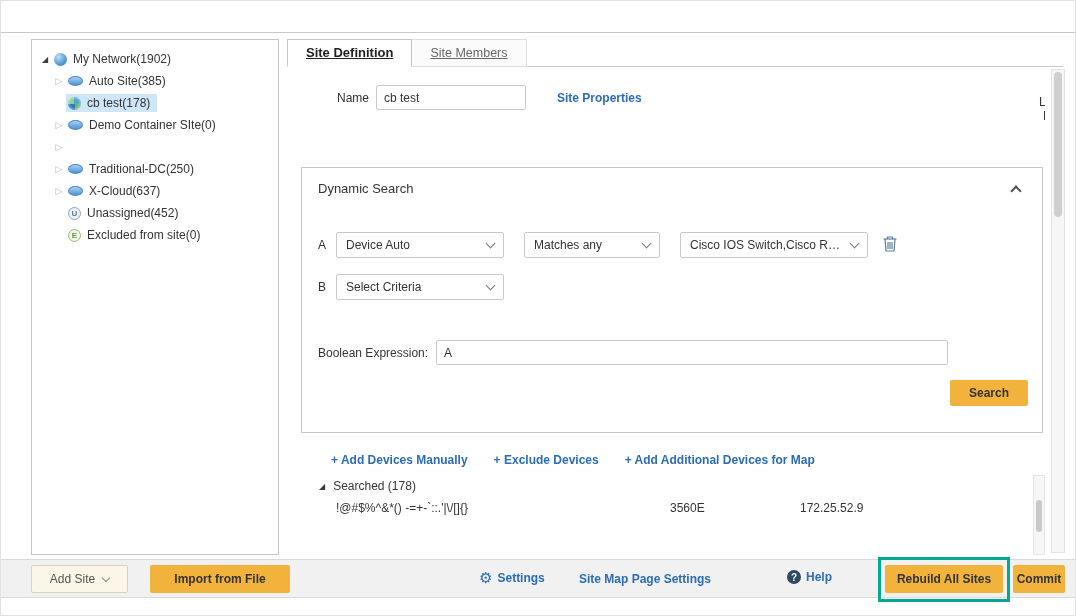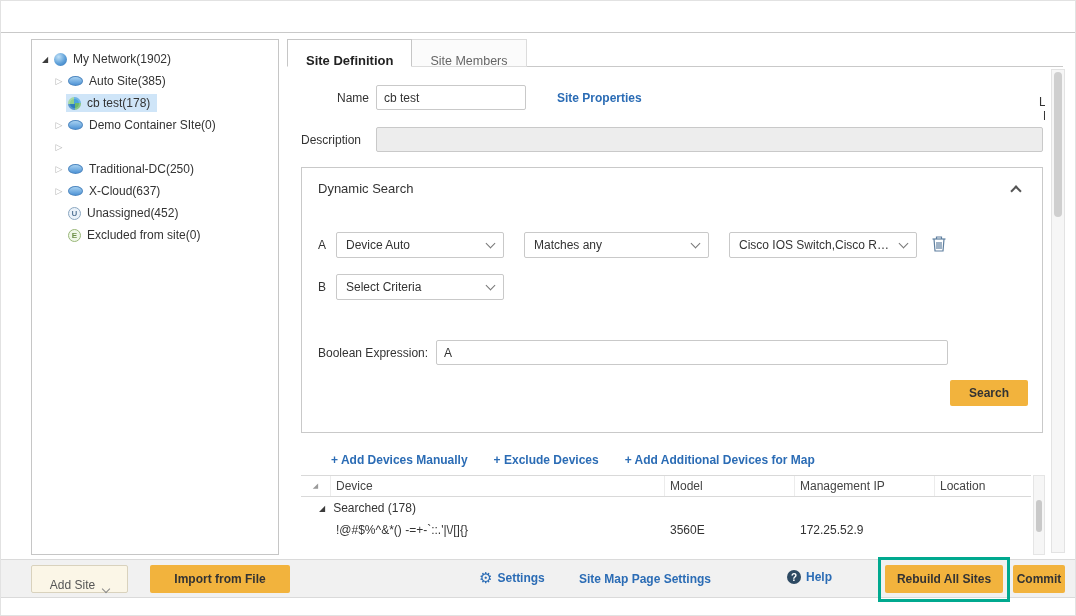--- a/index.html
+++ b/index.html
@@ -24,21 +24,21 @@
   .icon-globe { width:13px; height:13px; border-radius:50%; background:radial-gradient(circle at 35% 30%, #bfe0f7 0%, #5d9fd8 55%, #2f6fb4 100%); margin-right:6px; flex:0 0 13px; }
   .icon-ellipse { width:15px; height:10px; border-radius:50%; background:linear-gradient(#a8d2f2, #4e93d6); border:1px solid #4e87c0; margin-right:6px; flex:0 0 15px; }
   .icon-special { width:13px; height:13px; border-radius:50%; background:conic-gradient(#4aa3df 0 25%, #6cb96c 25% 50%, #2e7cbf 50% 75%, #8fd08f 75% 100%); margin-right:6px; flex:0 0 13px; box-shadow: inset 0 0 0 2px #fff3; }
   .badge { width:13px; height:13px; border-radius:50%; font-size:8px; font-weight:bold; display:flex; align-items:center; justify-content:center; margin-right:6px; flex:0 0 13px; }
   .badge-u { border:1px solid #8ba7c0; color:#5a7a9a; background:#eaf2fa; }
   .badge-e { border:1px solid #9ab87a; color:#6d9048; background:#f0f7e8; }
   .tree-label { white-space:nowrap; }
 
   
   .panel-tabs { position:absolute; left:286px; top:38px; display:flex; z-index:1; }
-  .panel-tab { height:28px; line-height:26px; padding:8px 18px; font-size:13px; cursor:pointer; }
+  .panel-tab { height:28px; line-height:26px; padding:0 18px; font-size:13px; cursor:pointer;text-decoration:underline; }
   .panel-tab.active { border:1px solid #c6c6c6; border-bottom:1px solid #fff; background:#fff; color:#222; font-weight:bold; }
   .panel-tab.inactive { border:1px solid #dcdcdc; border-left:none; background:#fbfbfb; color:#666; font-size:12.5px; }
   .panel-line { position:absolute; top:65px; left:286px; right:12px; height:1px; background:#c9c9c9; z-index:0; }
 
   .panel-body { position:absolute; left:286px; top:66px; width:758px; height:488px; overflow:hidden; }
 
   
   .panel-scroll { position:absolute; left:1050px; top:68px; width:14px; height:484px; background:#f6f6f6; border:1px solid #e3e3e3; }
   .panel-scroll .thumb { position:absolute; top:2px; left:2px; width:8px; height:145px; background:#cfcfcf; border-radius:5px; }
 
@@ -87,21 +87,21 @@
   .th-exp { font-size:7px; color:#9a9a9a; justify-content:center; }
   .tbl-group { height:22px; display:flex; align-items:center; padding-left:18px; cursor:pointer; }
   .group-exp { font-size:8px; color:#3c3c3c; margin-right:8px; }
   .tbl-row { display:grid; grid-template-columns:30px 334px 130px 140px 96px; height:22px; align-items:center; cursor:pointer; }
   .td { padding:0 5px; white-space:nowrap; overflow:hidden; color:#333; }
   .table-scroll { position:absolute; top:408px; right:0; width:12px; height:80px; background:#f6f6f6; border:1px solid #e5e5e5; }
   .table-scroll .thumb { position:absolute; top:24px; left:2px; width:6px; height:32px; background:#c9c9c9; border-radius:4px; }
 
   
   .footer { position:absolute; left:0; top:558px; width:1076px; height:39px; background:#f1f1f1; border-top:1px solid #dadada; border-bottom:1px solid #dadada; }
-  .add-site-btn { position:absolute; left:30px; top:5px; width:97px; height:28px; background:#fbf6e7; border:1px solid #d9d2bd; border-radius:2px; color:#555; font:12px "Liberation Sans", sans-serif; display:flex; align-items:flex-end; justify-content:center; gap:8px; cursor:pointer; }
+  .add-site-btn { position:absolute; left:30px; top:5px; width:97px; height:28px; background:#fbf6e7; border:1px solid #d9d2bd; border-radius:2px; color:#555; font:12px "Liberation Sans", sans-serif; display:flex; align-items:center; justify-content:center; gap:8px; cursor:pointer; }
   .add-caret { width:6px; height:6px; border-right:1.5px solid #888; border-bottom:1.5px solid #888; transform:rotate(45deg); margin-top:-3px; }
   .import-btn { position:absolute; left:149px; top:5px; width:140px; }
   .footer-link { position:absolute; top:12px; display:flex; align-items:center; gap:5px; }
   .fl-settings { left:478px; top:10px; }
   .fl-smps { left:578px; }
   .fl-help { left:786px; top:10px; }
   .gear-glyph { color:#2b6cb5; font-size:15px; line-height:15px; }
   .help-badge { width:14px; height:14px; border-radius:50%; background:#2e4a63; color:#fff; font-size:10px; font-weight:bold; display:flex; align-items:center; justify-content:center; }
   .rebuild-btn { position:absolute; left:884px; top:5px; width:118px; }
   .rebuild-highlight { position:absolute; left:877px; top:-3px; width:132px; height:45px; border:3px solid #00a98f; z-index:5; pointer-events:none; }
@@ -187,36 +187,32 @@
     <div class="row-name">
       <span class="lbl">Name</span>
       <input class="txt-input" value="cb test" style="">
       <a class="link site-props">Site Properties</a>
       <span class="lockdown">
 
         <span class="lbl">Lockdown Members</span>
       </span>
     </div>
 
-    <div class="row-desc">
-      <span class="lbl">Description</span>
-      <input class="txt-input" value="" style="">
-    </div>
 
     <div class="dyn-box">
       <div class="dyn-title">Dynamic Search</div>
       <div class="chev-up"></div>
 
       <div class="crit-row crit-a">
         <span class="crit-key">A</span>
         <div class="select" style="width:168px">
           <span class="select-text">Device Auto</span>
           <span class="caret"></span>
         </div>
-        <div class="select" style="width:185px">
+        <div class="select" style="width:136px">
           <span class="select-text">Matches any</span>
           <span class="caret"></span>
         </div>
         <div class="select" style="width:188px; margin-right:14px">
           <span class="select-text">Cisco IOS Switch,Cisco Ro...</span>
           <span class="caret"></span>
         </div>
         <button class="trash-btn">
           <svg width="16" height="17" viewBox="0 0 16 17">
             <g fill="none" stroke="#5e7f9f" stroke-width="1.2">
@@ -247,27 +243,20 @@
       <button class="btn-yellow search-btn">Search</button>
     </div>
 
     <div class="actions-row">
       <a class="link">+ Add Devices Manually</a>
       <a class="link">+ Exclude Devices</a>
       <a class="link">+ Add Additional Devices for Map</a>
     </div>
 
     <div class="dev-table">
-      <div class="tbl-header">
-        <div class="th th-exp">◢</div>
-        <div class="th">Device</div>
-        <div class="th">Model</div>
-        <div class="th">Management IP</div>
-        <div class="th">Location</div>
-      </div>
       <div class="tbl-group">
         <span class="group-exp">◢</span>
         <span>Searched (178)</span>
       </div>
       <div class="tbl-row">
         <div class="td"></div>
         <div class="td">!@#$%^&amp;*() -=+-`::.'|\/[]{}</div>
         <div class="td">3560E</div>
         <div class="td">172.25.52.9</div>
         <div class="td"></div>

